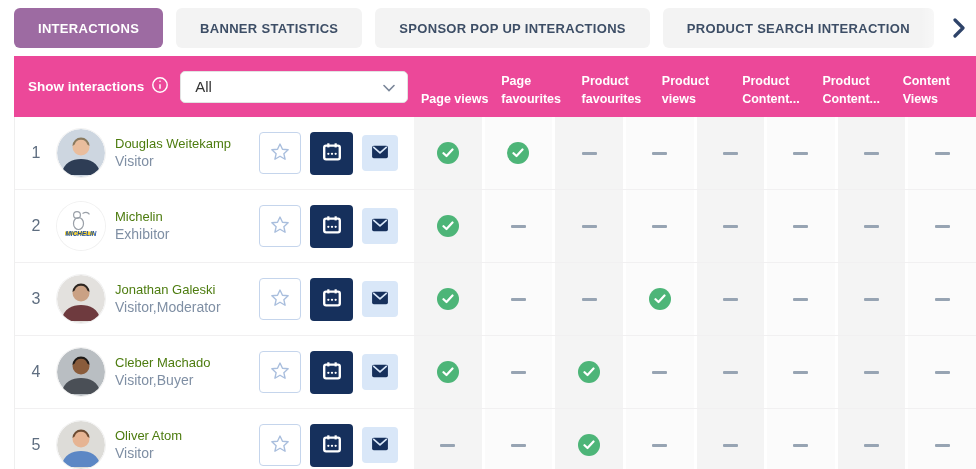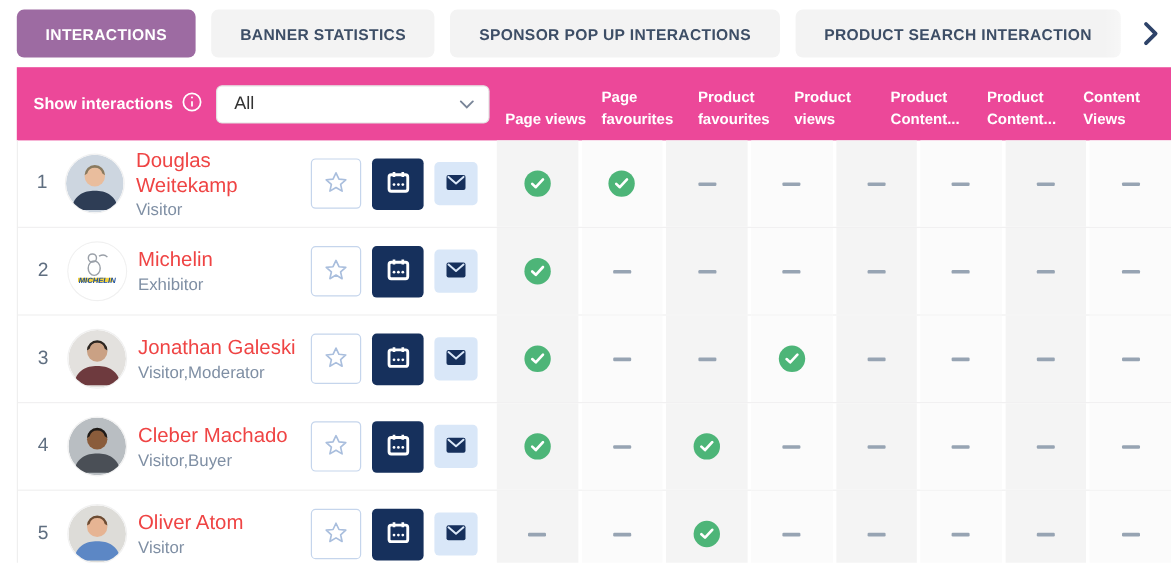--- a/index.html
+++ b/index.html
@@ -39,21 +39,21 @@
 
   
   .table { margin-left:14px; width:962px; border-left:1px solid #efefef; }
   .row { display:flex; height:73px; border-bottom:1px solid #f1f0f1; }
   .row-left { width:399px; display:flex; align-items:center; padding:0 16px 0 0; }
   .row-num { width:42px; text-align:center; font-size:16px; color:#5f6e80; }
   .avatar { width:48px; height:48px; border-radius:50%; overflow:hidden; flex:0 0 auto;
     box-shadow:0 0 0 1px rgba(0,0,0,.06); }
   .avatar svg { width:100%; height:100%; display:block; }
   .person { margin-left:10px; min-width:0; }
-  .person-name { font-size:17px; color:#ef4444; line-height:1.25; }
+  .person-name { font-size:13px; color:#4d7c0f; line-height:1.25; }
   .person-role { font-size:14px; color:#7f8fa4; line-height:1.3; }
   .row-actions { margin-left:auto; display:flex; align-items:center; gap:9px; }
   .btn { border:none; cursor:pointer; border-radius:4px; display:flex;
     align-items:center; justify-content:center; }
   .btn-star { width:42px; height:42px; background:#fff; border:1px solid #c5d5ec; }
   .btn-star svg { width:22px; height:22px; }
   .btn-cal { width:43px; height:43px; background:#16305c; }
   .btn-cal svg { width:22px; height:22px; }
   .btn-mail { width:36px; height:36px; background:#d9e7f8; }
   .btn-mail svg { width:20px; height:20px; }

